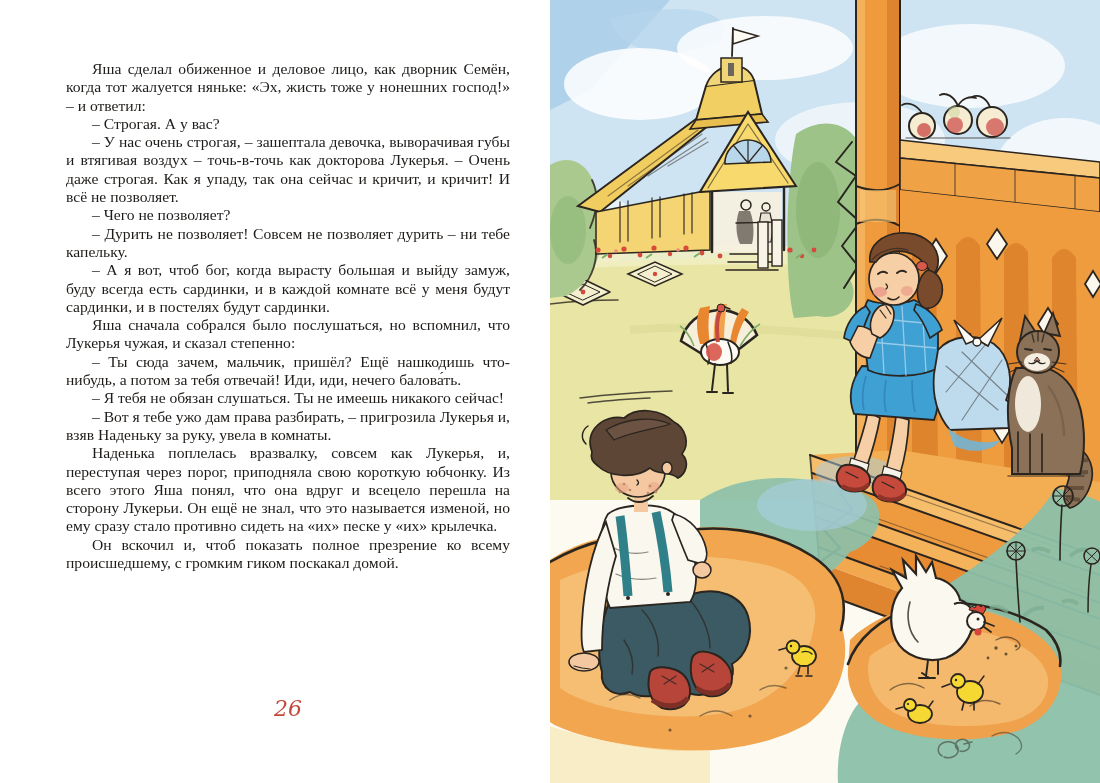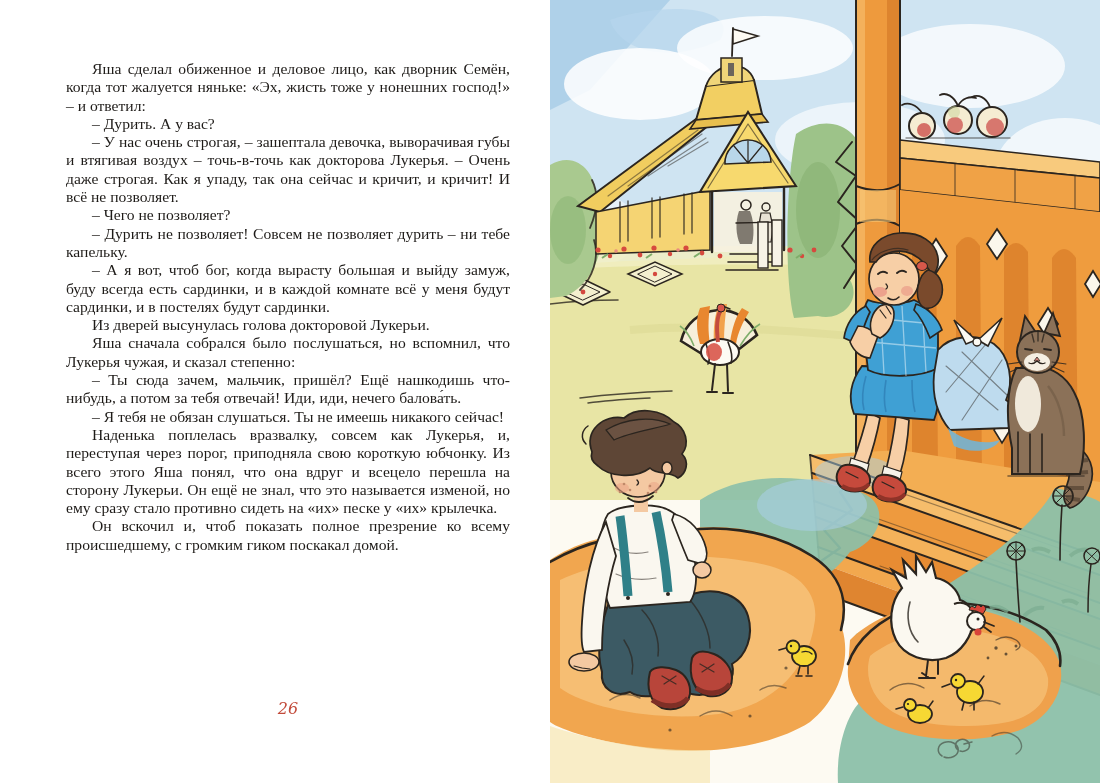--- a/index.html
+++ b/index.html
@@ -6,41 +6,41 @@
   .spread{position:relative;width:1100px;height:783px;display:flex;overflow:hidden;
           font-family:"Liberation Serif","DejaVu Serif",serif;}
   .page-left{position:relative;width:550px;height:783px;background:#ffffff;flex:0 0 550px;}
   .page-right{position:relative;width:550px;height:783px;flex:0 0 550px;overflow:hidden;}
   .text-block{position:absolute;left:66px;top:60px;width:444px;
               font-size:15.6px;line-height:18.3px;font-weight:500;color:#1e1b18;
               text-align:justify;hyphens:auto;-webkit-hyphens:auto;}
   .text-block p{margin:0;text-indent:26px;}
   .folio{position:absolute;left:66px;top:698px;width:444px;text-align:center;
          font-family:"DejaVu Serif","Liberation Serif",serif;font-style:italic;
-         font-size:16px;line-height:22px;}
+         font-size:22px;line-height:22px;}
   svg{display:block;}
   .ink{stroke:#2b251f;fill:none;stroke-linecap:round;stroke-linejoin:round;}
 </style>
 </head>
 <body>
 
 <div class="spread">
 
   <div class="page-left">
     <div class="text-block">
       <p>Яша сделал обиженное и деловое лицо, как дворник Семён, когда тот жалуется няньке: «Эх, жисть тоже у нонешних господ!» – и ответил:</p>
-      <p>– Дурить. А у вас?</p>
+      <p>– Строгая. А у вас?</p>
       <p>– У нас очень строгая, – зашептала девочка, выворачивая губы и втягивая воздух – точь-в-точь как докторова Лукерья. – Очень даже строгая. Как я упаду, так она сейчас и кричит, и кричит! И всё не позволяет.</p>
       <p>– Чего не позволяет?</p>
       <p>– Дурить не позволяет! Совсем не позволяет дурить – ни тебе капельку.</p>
       <p>– А я вот, чтоб бог, когда вырасту большая и выйду замуж, буду всегда есть сардинки, и в каждой комнате всё у меня будут сардинки, и в постелях будут сардинки.</p>
-      <p>Из дверей высунулась голова докторовой Лукерьи.</p>
       <p>Яша сначала собрался было послушаться, но вспомнил, что Лукерья чужая, и сказал степенно:</p>
       <p>– Ты сюда зачем, мальчик, пришёл? Ещё нашкодишь что-нибудь, а потом за тебя отвечай! Иди, иди, нечего балова́ть.</p>
       <p>– Я тебя не обязан слушаться. Ты не имеешь никакого сейчас!</p>
+      <p>– Вот я тебе ужо дам права разбирать, – пригрозила Лукерья и, взяв Наденьку за руку, увела в комнаты.</p>
       <p>Наденька поплелась вразвалку, совсем как Лукерья, и, переступая через порог, приподняла свою короткую юбчонку. Из всего этого Яша понял, что она вдруг и всецело перешла на сторону Лукерьи. Он ещё не знал, что это называется изменой, но ему сразу стало противно сидеть на «их» песке у «их» крылечка.</p>
       <p>Он вскочил и, чтоб показать полное презрение ко всему происшедшему, с громким гиком поскакал домой.</p>
     </div>
     <div class="folio" style="color:#c24a3a;">26</div>
   </div>
 
   <div class="page-right">
   <svg width="550" height="783" viewBox="0 0 550 783">
 
     <rect x="0" y="0" width="550" height="783" fill="#fdfaf2"></rect>

